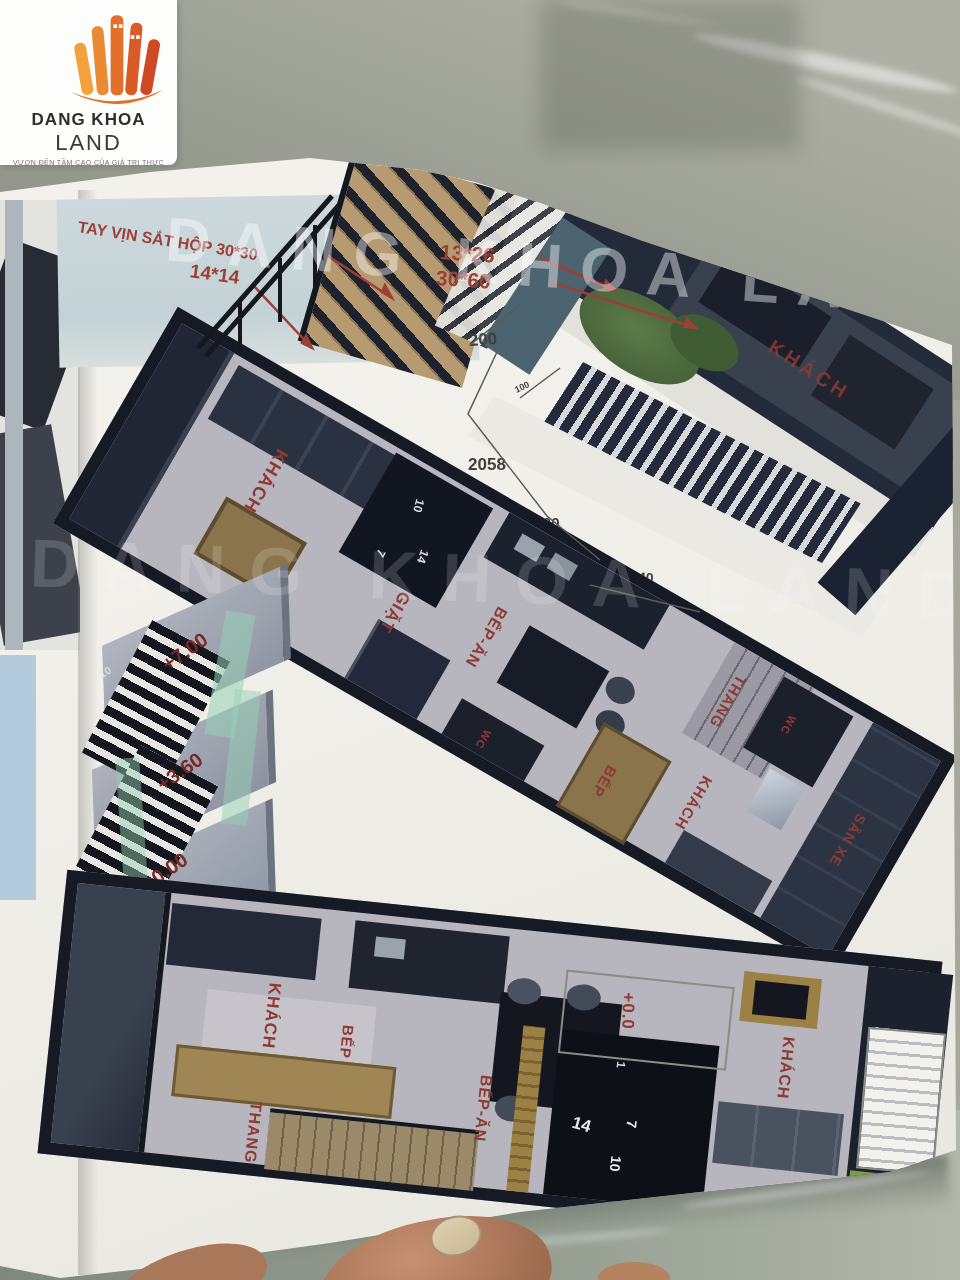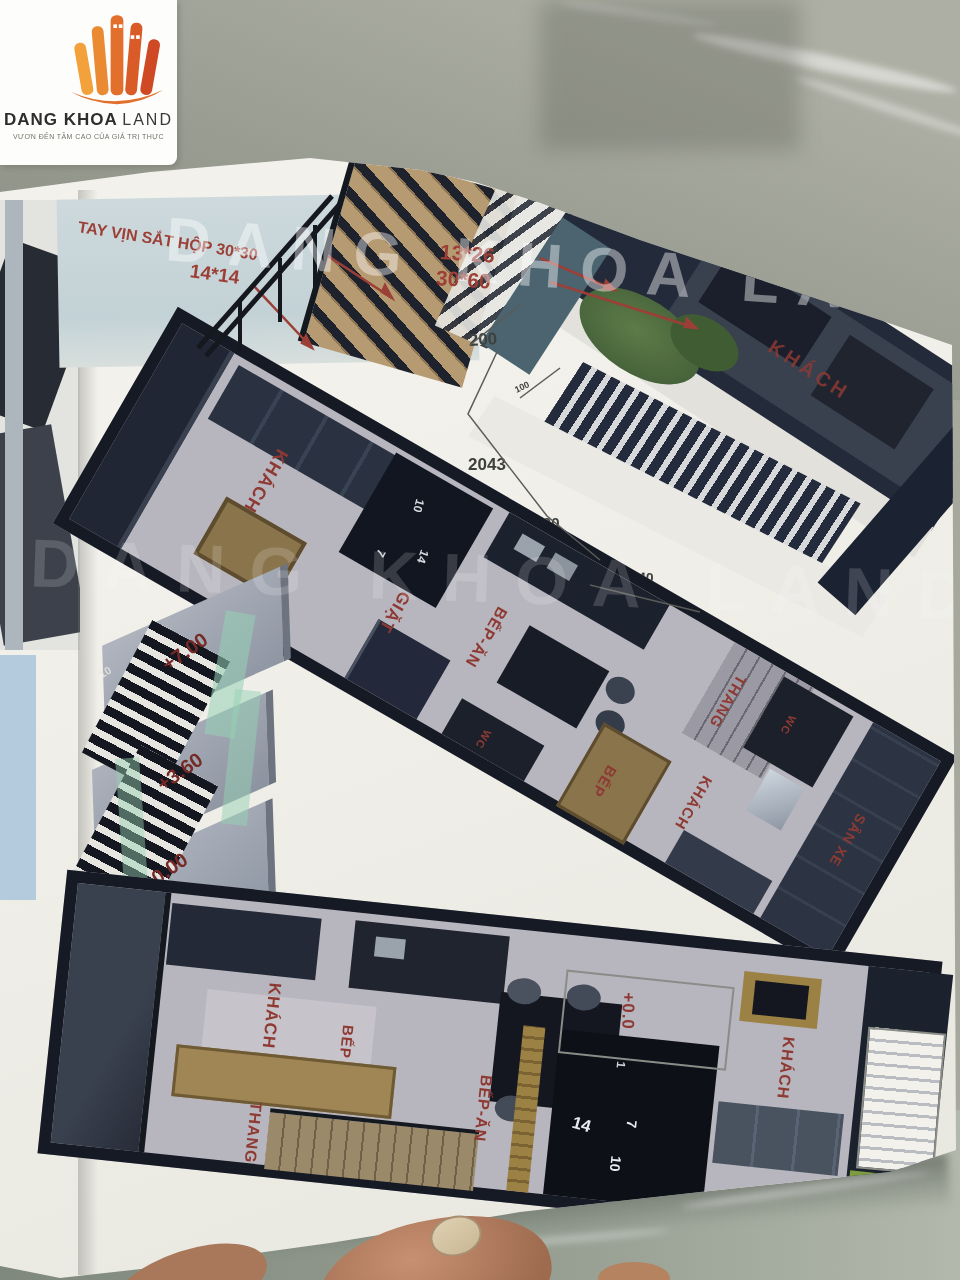--- a/index.html
+++ b/index.html
@@ -82,21 +82,21 @@
                 background:radial-gradient(ellipse at 45% 45%,#5d7b48,#46623a 75%);"></div>
     <div class="abs" style="left:150px;top:92px;width:75px;height:48px;border-radius:50%;background:#3f5c33;"></div>
     <div class="abs" style="left:96px;top:182px;width:310px;height:72px;transform:skewY(-6deg);
                 background:repeating-linear-gradient(90deg,#242b3c 0 10px,#d6d8da 10px 16px);"></div>
     <div class="abs" style="left:40px;top:252px;width:440px;height:48px;transform:skewY(-6deg);background:#eae9e4;"></div>
     <div class="abs" style="left:430px;top:10px;width:50px;height:250px;transform:rotate(8deg);background:#1b2231;"></div>
   </div>
 
   <span class="dim" style="left:483px;top:340px;font-size:17px;--r:-4deg;">200</span>
   <span class="dim" style="left:522px;top:387px;font-size:9px;--r:-25deg;">100</span>
-  <span class="dim" style="left:487px;top:465px;font-size:17px;">2043</span>
+  <span class="dim" style="left:487px;top:465px;font-size:17px;">2058</span>
   <span class="dim" style="left:547px;top:522px;font-size:15px;">400</span>
   <span class="dim" style="left:638px;top:577px;font-size:14px;--r:3deg;">1240</span>
 
   <div class="plan" style="left:55px;top:515px;width:900px;height:250px;transform:rotate(30deg);">
     <div class="abs" style="left:0;top:0;width:55px;height:226px;background:#202633;border-right:5px solid #39404f;"></div>
     <div class="abs" style="left:70px;top:8px;width:220px;height:62px;
                 background:repeating-linear-gradient(90deg,#2a3140 0 48px,#3a4353 48px 52px);"></div>
     <div class="abs" style="left:125px;top:128px;width:85px;height:58px;background:#8a744c;border:4px solid #5e4c2e;"></div>
     <div class="abs" style="left:250px;top:5px;width:112px;height:115px;background:#121621;"></div>
     <div class="abs" style="left:318px;top:158px;width:80px;height:68px;background:#23293a;border-left:3px solid #4a5160;"></div>
@@ -237,21 +237,21 @@
       <rect x="95" y="34" width="13" height="62" rx="6" fill="#cf4a24" transform="rotate(10 101 65)"></rect>
       <path d="M14,92 Q65,114 116,90 Q95,104 65,106 Q35,104 14,92 Z" fill="#e2702c"></path>
       <rect x="61" y="18" width="4" height="4" fill="#fff"></rect>
         <rect x="67" y="18" width="4" height="4" fill="#fff"></rect>
       <rect x="80" y="30" width="4" height="4" fill="#fff"></rect>
         <rect x="86" y="30" width="4" height="4" fill="#fff"></rect>
     </g>
   </svg>
   <div style="margin-top:6px;">
     <span style="font-size:17px;font-weight:bold;color:#2f2e2c;letter-spacing:1px;">DANG KHOA</span>
-    <span style="font-size:16px;font-weight:300;color:#3a3936;letter-spacing:2px;">LAND</span>
+    <span style="font-size:22px;font-weight:300;color:#3a3936;letter-spacing:2px;">LAND</span>
   </div>
   <div style="font-size:7px;color:#77726a;letter-spacing:.4px;margin-top:3px;">VƯƠN ĐẾN TẦM CAO CỦA GIÁ TRỊ THỰC</div>
 </div>
 
 <div class="abs" style="left:110px;top:1250px;width:160px;height:70px;border-radius:50%;
             background:#a9775a;transform:rotate(-18deg);"></div>
 <div class="abs" style="left:318px;top:1220px;width:235px;height:125px;border-radius:48%;
             background:radial-gradient(ellipse at 42% 28%,#c89072,#9e6b4f 72%);transform:rotate(-12deg);"></div>
 <div class="abs" style="left:430px;top:1216px;width:48px;height:36px;border-radius:50%;
             background:linear-gradient(160deg,#ded0b2,#c9b894);border:2px solid #a98f72;

